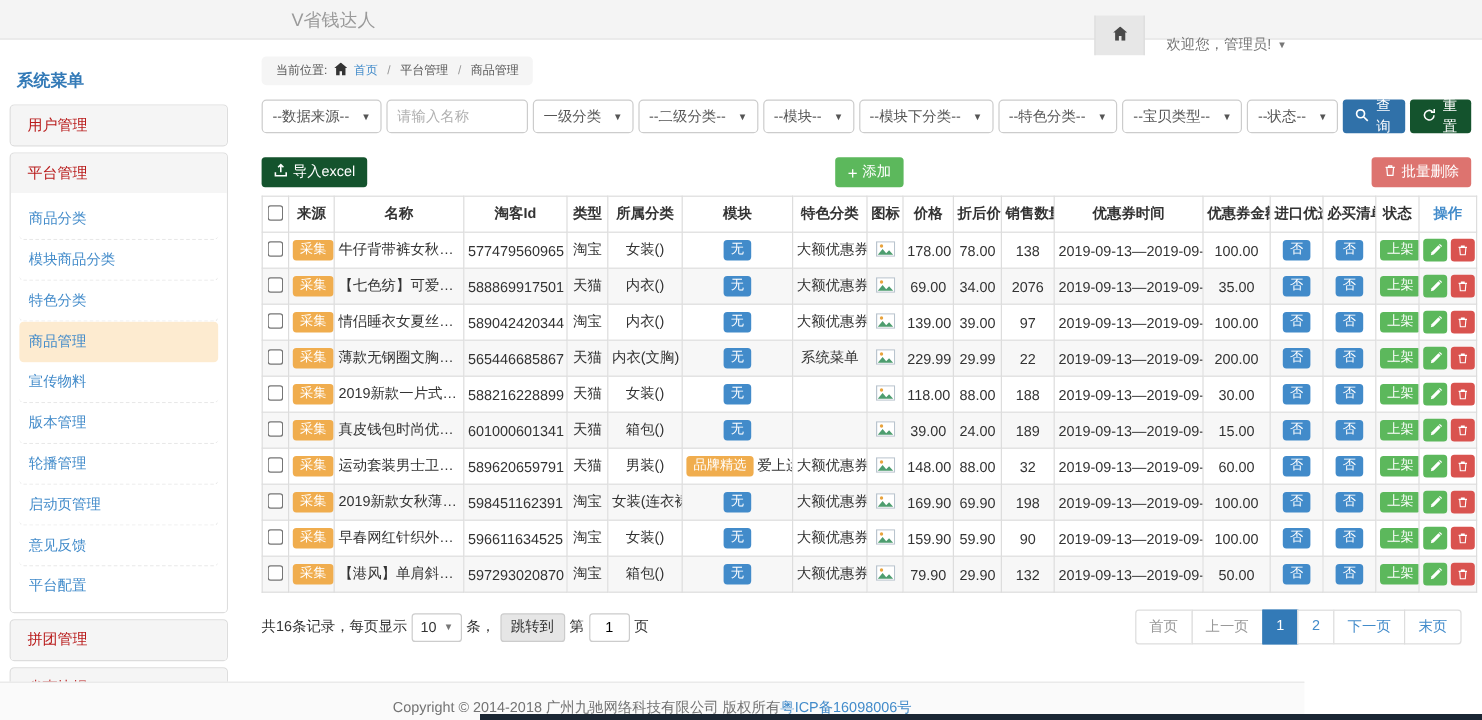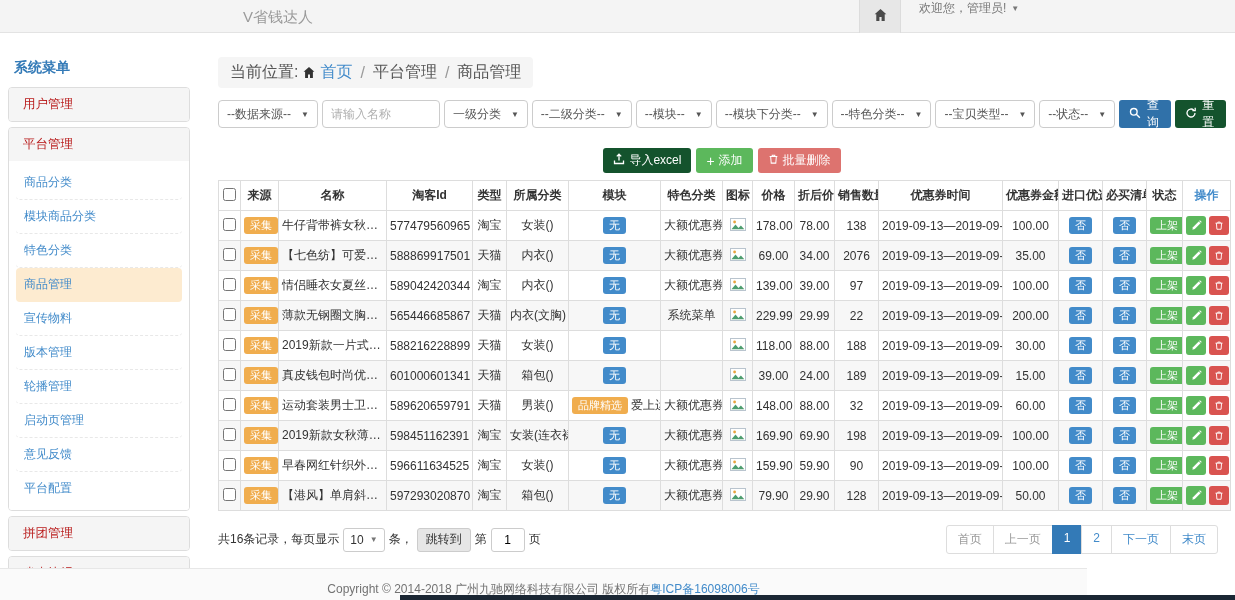--- a/index.html
+++ b/index.html
@@ -2,51 +2,51 @@
 <html><head>
 <meta charset="utf-8">
 <style>
 *{margin:0;padding:0;box-sizing:border-box}
 html,body{width:1235px;height:600px;overflow:hidden;background:#fff;
   font-family:"Liberation Sans","DejaVu Sans",sans-serif;font-size:12px;color:#333;position:relative}
 a{text-decoration:none;cursor:pointer}
 
 .header{position:absolute;top:0;left:0;width:1235px;height:33px;background:#f4f4f4;border-bottom:1px solid #e3e3e3;z-index:10}
 .header-title{position:absolute;left:243px;top:8px;color:#9a9a9a;font-size:15px}
-.header-right{position:absolute;left:859px;top:0;height:46px;display:flex;align-items:flex-start}
+.header-right{position:absolute;left:912px;top:0;height:46px;display:flex;align-items:flex-end}
 .home-box{width:42px;height:33px;background:#e7e7e7;border-left:1px solid #dcdcdc;border-right:1px solid #dcdcdc;display:flex;align-items:center;justify-content:center}
 .welcome{color:#777;margin-left:18px;display:flex;align-items:center;gap:5px}
 .caret-down{font-size:8px;color:#777}
 
 .sidebar{position:absolute;top:47px;left:8px;width:182px;z-index:1}
 .side-title{color:#337ab7;font-weight:bold;font-size:14px;padding:12px 6px 10px 6px}
 .panel{border:1px solid #ddd;border-radius:4px;margin-bottom:5px;background:#fff;overflow:hidden}
 .panel-heading{background:#f5f5f5;padding:8px 14px;color:#b91c1c;font-size:12.5px;cursor:pointer}
 .panel-body{background:#fff;padding:5px 7px}
 .side-link{display:block;color:#428bca;font-size:12px;padding:8px 8px;border-bottom:1px dashed #e8e8e8;border-radius:4px}
 .side-link:last-child{border-bottom:none}
 .side-link.active{background:#fdebd0;border-bottom-color:transparent}
 
 .main{position:absolute;top:47px;left:206px;width:1020px;padding-left:12px;z-index:2}
-.breadcrumb{display:inline-flex;align-items:center;gap:5px;background:#f5f5f5;border-radius:4px;padding:5px 12px;margin-top:10px;font-size:16px;color:#555}
+.breadcrumb{display:inline-flex;align-items:center;gap:5px;background:#f5f5f5;border-radius:4px;padding:5px 12px;margin-top:0;font-size:10px;color:#555}
 .breadcrumb a{color:#428bca}
 .breadcrumb .sep{color:#999;padding:0 3px}
 
 .filter-row{display:flex;align-items:center;gap:4px;margin-top:12px;flex-wrap:nowrap}
 .fselect{display:inline-flex;align-items:center;justify-content:space-between;gap:10px;border:1px solid #ccc;border-radius:4px;background:#fff;height:28px;padding:0 8px;color:#555;cursor:pointer;white-space:nowrap}
 .fselect .caret-down{color:#555}
 .ftext{height:28px;width:118px;border:1px solid #ccc;border-radius:4px;padding:0 8px;color:#555;font-size:12px;font-family:inherit}
 .ftext::placeholder{color:#b0b0b0}
 .btn{display:inline-flex;align-items:center;gap:4px;border:none;border-radius:3px;color:#fff;font-size:12px;height:28px;padding:0 10px;cursor:pointer;font-family:inherit}
 .btn-primary{background:#3071a9}
 .btn-info{background:#14532d}
 .btn-success{background:#5cb85c}
 .btn-danger-soft{background:#dd736f}
 
-.toolbar{display:flex;justify-content:center;gap:5px;margin-top:20px}
+.toolbar{display:flex;justify-content:space-between;gap:5px;margin-top:20px}
 .toolbar .btn{height:25px}
 
 table{width:100%;border-collapse:collapse;table-layout:fixed;margin-top:7px;background:#fff}
 th,td{border:1px solid #ddd;padding:5px 3px;text-align:center;font-size:12px;overflow:hidden;white-space:nowrap}
 th{font-weight:bold;color:#333;background:#fff;padding:6px 3px}
 th.op-col{color:#428bca}
 tbody tr:nth-child(even){background:#f7f7f7}
 .badge{display:inline-block;color:#fff;border-radius:3px;padding:2px 6px;font-size:11px;line-height:1.2}
 .badge-orange{background:#f0ad4e}
 .badge-blue{background:#428bca}
@@ -575,21 +575,21 @@
           <td>箱包()</td>
           <td><span class="badge badge-blue">无</span></td>
           <td>大额优惠券</td>
           <td><span><svg width="16" height="13" viewBox="0 0 16 13">
                 <rect x="0.5" y="0.5" width="15" height="12" fill="#fff" stroke="#b9c4ce"></rect>
                 <circle cx="4.6" cy="4" r="1.4" fill="#e8a33d"></circle>
                 <path d="M1.5 11.2l4-4.6 3 3.4 2.4-2.4 3.4 3.6z" fill="#4d9d6f"></path>
               </svg></span></td>
           <td>79.90</td>
           <td>29.90</td>
-          <td>128</td>
+          <td>132</td>
           <td>2019-09-13—2019-09-18</td>
           <td>50.00</td>
           <td><span class="badge badge-blue">否</span></td>
           <td><span class="badge badge-blue">否</span></td>
           <td><span class="badge badge-green">上架</span></td>
           <td><button class="op-btn op-edit">
               <svg width="11" height="11" viewBox="0 0 12 12">
                 <path d="M1.5 10.5l.6-2.6 6.3-6.3 2 2-6.3 6.3z" fill="#fff"></path>
                 <path d="M9.3 0.7l2 2" stroke="#fff" stroke-width="1.2"></path>
               </svg>

